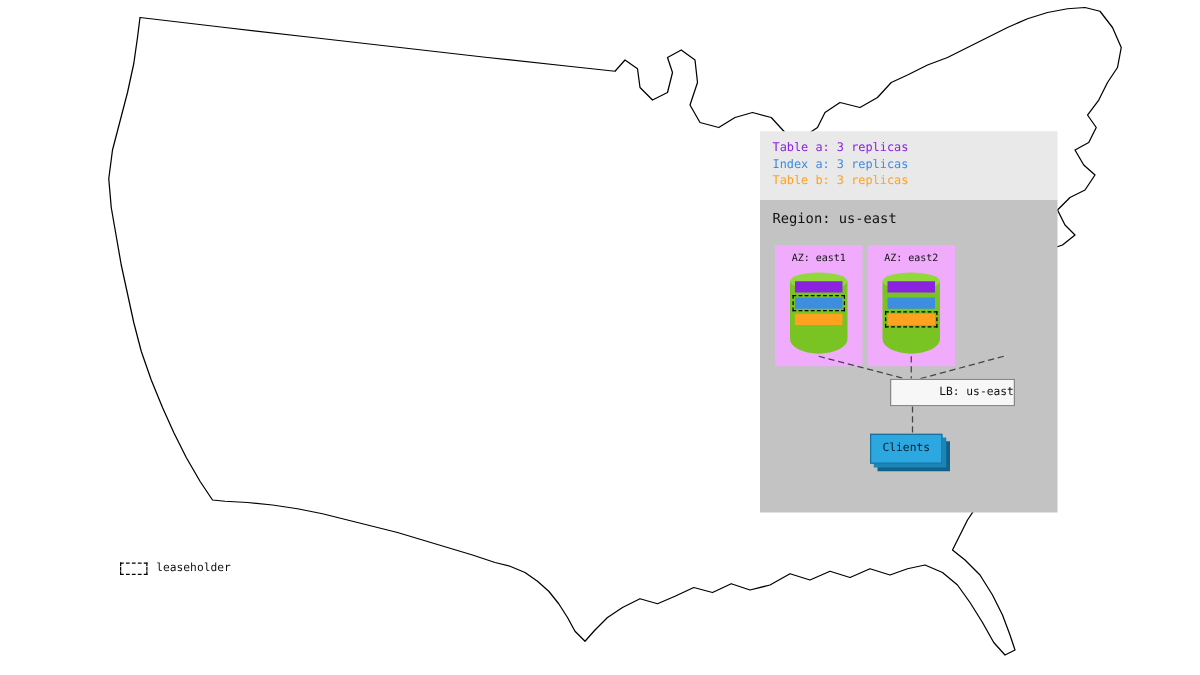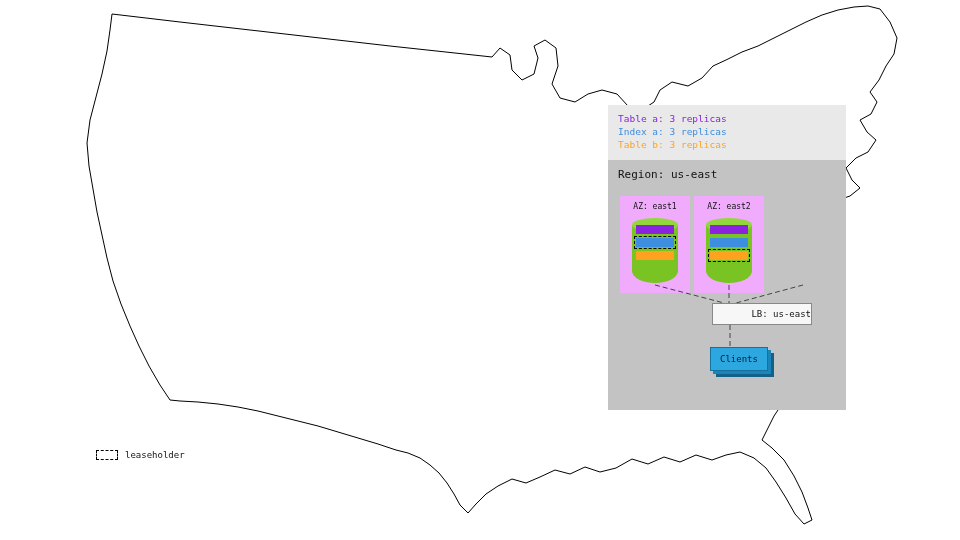--- a/index.html
+++ b/index.html
@@ -30,21 +30,21 @@
 
   .connectors{position:absolute;left:0;top:0;z-index:3;pointer-events:none;}
 
   .lb-box{position:absolute;left:72px;top:143px;width:100px;height:22px;background:#f7f7f7;
           border:1px solid #888;box-sizing:border-box;z-index:4;
           font-size:9px;line-height:20px;text-align:right;color:#111;margin-left:32px;}
 
   .clients-box{position:absolute;left:88px;top:187px;width:58px;height:24px;
                border:1px solid #17719f;box-sizing:border-box;z-index:4;
                box-shadow:3px 3px 0 #1b85b8,6px 6px 0 #12618a;
-               font-size:9px;line-height:22px;text-align:center;color:#0a1e2a;margin-left:14px;}
+               font-size:9px;line-height:22px;text-align:center;color:#0a1e2a;}
 
   
   .lh-key{position:absolute;left:96px;top:450px;display:flex;align-items:flex-end;gap:7px;z-index:2;}
   .lh-swatch{width:20px;height:8px;background:#fff;border:1.5px dashed #000;}
   .lh-label{font-size:9px;color:#111;}
 </style>
 </head>
 <body>
 
 <div class="stage">

